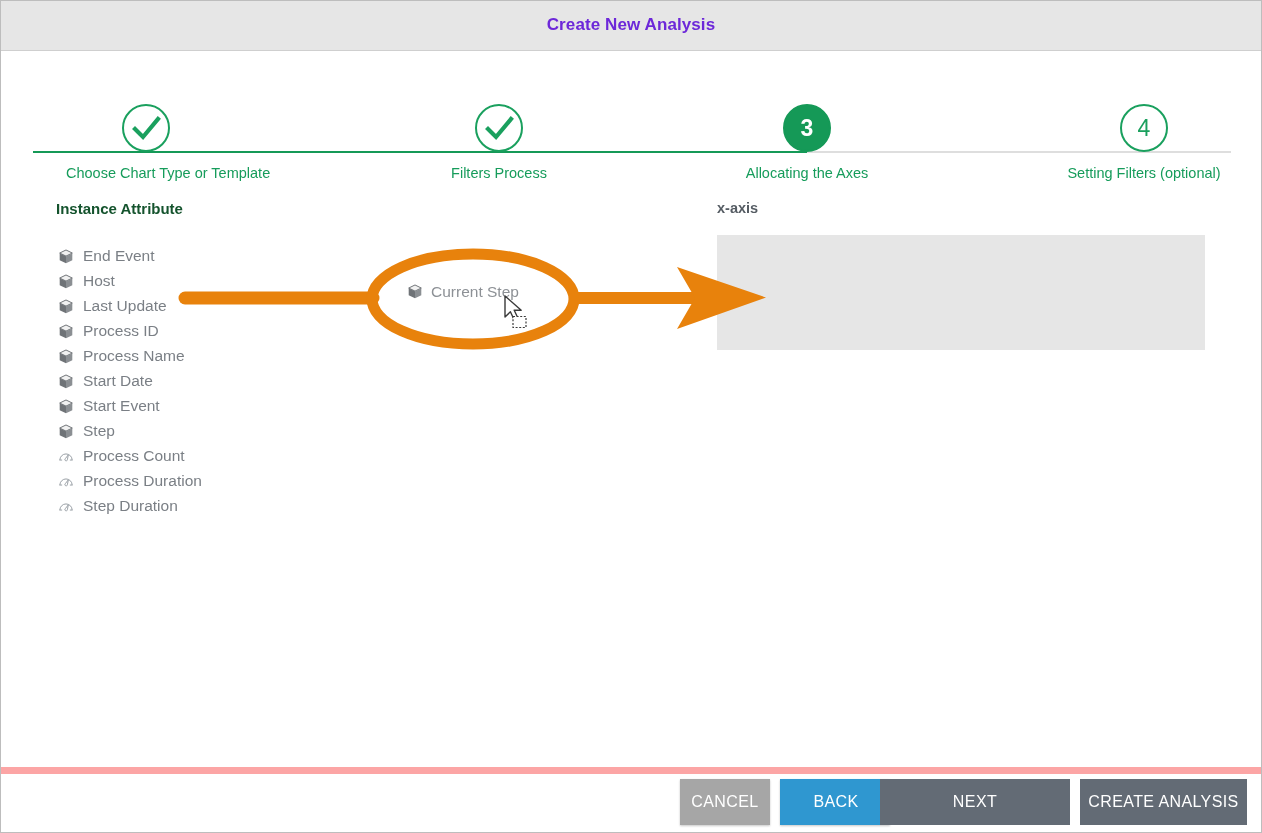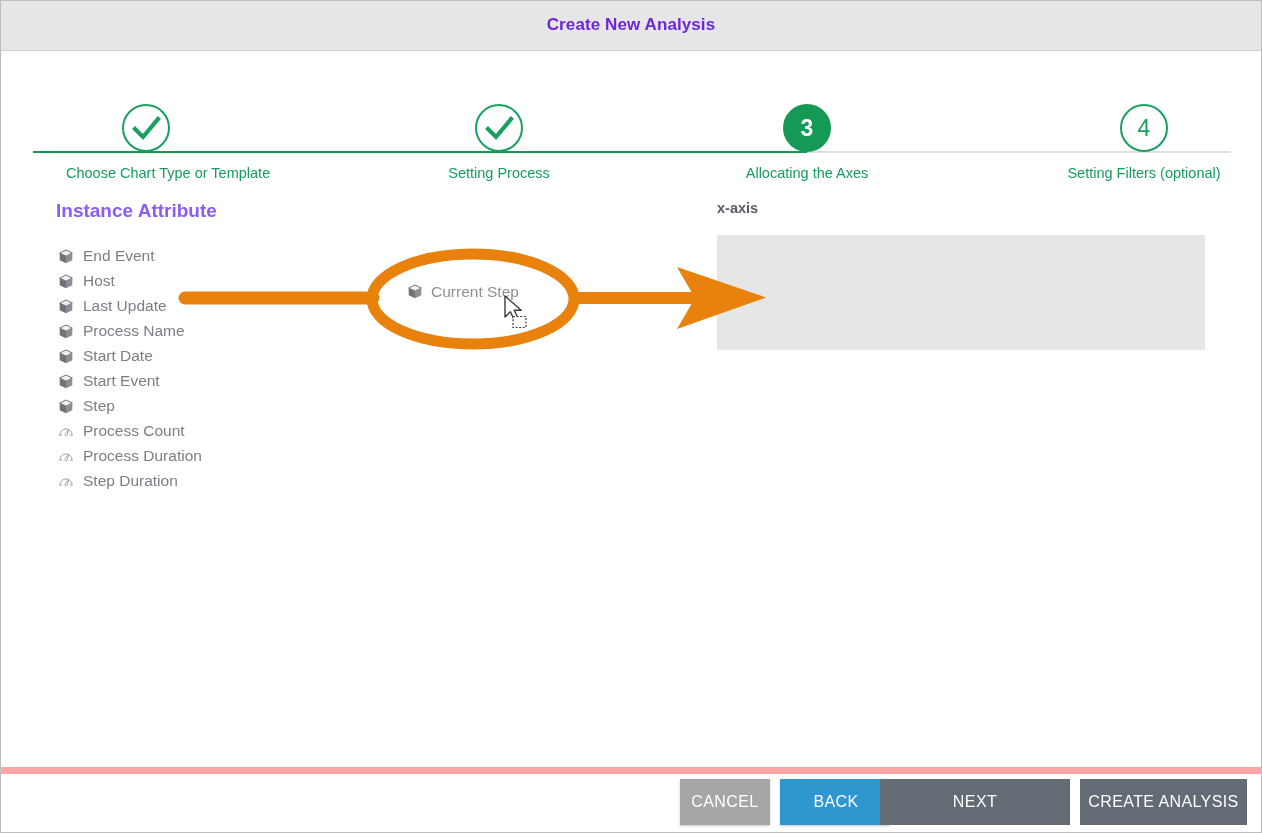--- a/index.html
+++ b/index.html
@@ -99,23 +99,23 @@
     font-size: 14.5px;
     color: #169c5b;
     white-space: nowrap;
   }
 
   
   .content { position: absolute; left: 0; top: 166px; width: 1260px; height: 600px; }
 
   .section-heading {
     position: absolute;
-    font-size: 19px;
+    font-size: 15px;
     font-weight: bold;
-    color: #8b5cf6;
+    color: #14532d;
   }
 
   .attr-list {
     position: absolute;
     left: 55px;
     top: 77px;
     width: 300px;
   }
   .attr-item {
     display: flex;
@@ -219,21 +219,21 @@
       </div>
       <div class="step-label">Choose Chart Type or Template</div>
     </div>
 
     <div class="step" style="left:498px;">
       <div class="step-circle">
         <svg class="tick" viewBox="0 0 44 44">
           <polyline points="11,23 19,31 34,13" fill="none" stroke="#1aa05e" stroke-width="4.2" stroke-linecap="square" stroke-linejoin="miter"></polyline>
         </svg>
       </div>
-      <div class="step-label">Setting Process</div>
+      <div class="step-label">Filters Process</div>
     </div>
 
     <div class="step" style="left:806px;">
       <div class="step-circle filled">
         <span class="num">3</span>
       </div>
       <div class="step-label">Allocating the Axes</div>
     </div>
 
     <div class="step" style="left:1143px;">
@@ -278,20 +278,32 @@
         <span class="attr-icon">
           <svg width="18" height="18" viewBox="0 0 20 20">
               <g fill="#6f7377">
                 <path d="M10 2.2 17 5.6 10 9 3 5.6z" fill="#f1f1f1" stroke="#6f7377" stroke-width="1.1" stroke-linejoin="round"></path>
                 <path d="M3 5.9v7.6L10 17V9.3z" fill="#6f7377"></path>
                 <path d="M17 5.9v7.6L10 17V9.3z" fill="#8b8f93"></path>
               </g>
             </svg>
         </span>
         <span class="attr-label">Last Update</span>
+      </div>
+      <div class="attr-item">
+        <span class="attr-icon">
+          <svg width="18" height="18" viewBox="0 0 20 20">
+              <g fill="#6f7377">
+                <path d="M10 2.2 17 5.6 10 9 3 5.6z" fill="#f1f1f1" stroke="#6f7377" stroke-width="1.1" stroke-linejoin="round"></path>
+                <path d="M3 5.9v7.6L10 17V9.3z" fill="#6f7377"></path>
+                <path d="M17 5.9v7.6L10 17V9.3z" fill="#8b8f93"></path>
+              </g>
+            </svg>
+        </span>
+        <span class="attr-label">Process ID</span>
       </div>
       <div class="attr-item">
         <span class="attr-icon">
           <svg width="18" height="18" viewBox="0 0 20 20">
               <g fill="#6f7377">
                 <path d="M10 2.2 17 5.6 10 9 3 5.6z" fill="#f1f1f1" stroke="#6f7377" stroke-width="1.1" stroke-linejoin="round"></path>
                 <path d="M3 5.9v7.6L10 17V9.3z" fill="#6f7377"></path>
                 <path d="M17 5.9v7.6L10 17V9.3z" fill="#8b8f93"></path>
               </g>
             </svg>

